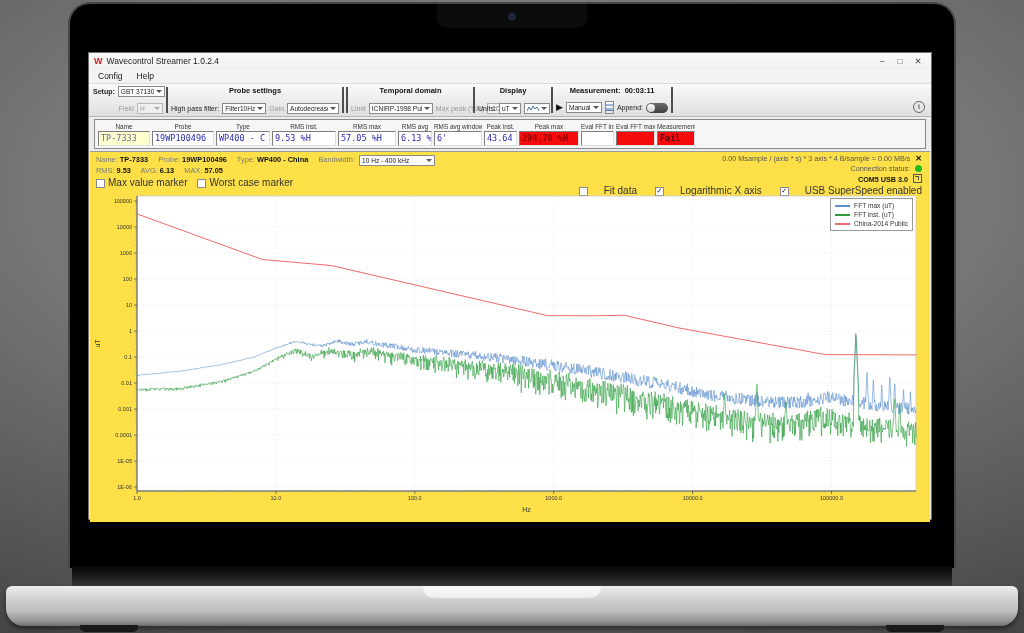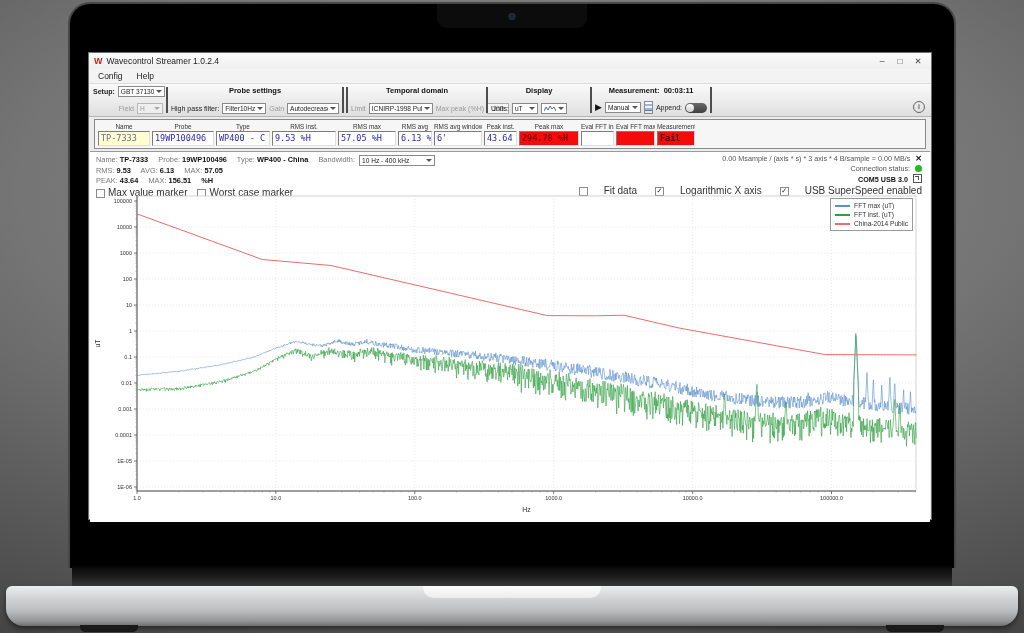--- a/index.html
+++ b/index.html
@@ -71,21 +71,21 @@
   .vcell{height:15px;line-height:13px;margin-right:2px;border:1px solid;border-color:#7d7d7d #dedede #dedede #7d7d7d;
     background:#fff;font-family:"DejaVu Sans Mono","Liberation Mono",monospace;font-size:8.5px;color:#2a2aad;
     padding:0 2px;box-sizing:border-box;overflow:hidden;white-space:nowrap;}
   .c0{width:52px}.c1{width:62px}.c2{width:54px}.c3{width:64px}.c4{width:58px}.c5{width:34px}
   .c6{width:48px}.c7{width:33px}.c8{width:60px}.c9{width:33px}.c10{width:39px}.c11{width:38px}
   .vcell.name{background:#ffffcf;color:#6b6b8e;}
   .vcell.red{background:#f40b0b;color:#8f0000;font-weight:bold;}
   .vcell.fail{background:#f40b0b;color:#4d0808;font-weight:bold;}
   .cfill{flex:1;margin-right:0;}
   
-  .panel{position:relative;margin:0 1px;height:370px;background:#ffffff;border-top:1px solid #9a9a9a;}
+  .panel{position:relative;margin:0 1px;height:370px;background:#fde047;border-top:1px solid #9a9a9a;}
   .infoleft{position:absolute;left:6px;top:3px;font-size:7.4px;color:#777;line-height:10px;white-space:nowrap;}
   .iv{color:#111;font-weight:bold;margin-right:8px;}
   .bw{display:inline-flex;vertical-align:middle;width:76px;margin-left:2px;}
   .cbline{display:flex;align-items:center;gap:3px;margin-top:2px;}
   .cb{width:7px;height:7px;border:1px solid #8a8a8a;background:#fff;display:inline-block;font-size:7px;line-height:6px;
     text-align:center;color:#222;flex:none;}
   .cblbl{font-size:10px;color:#333;margin-right:7px;}
   .inforight{position:absolute;right:8px;top:2px;text-align:right;font-size:7.2px;color:#555;line-height:10px;}
   .inforight .strong{font-weight:bold;color:#111;}
   .xclose{font-weight:bold;color:#111;font-size:8px;margin-left:3px;}
@@ -164,35 +164,35 @@
         <div class="sel" style="width:52px">
           <span class="tx">Autodecrease</span>
             <span class="arr"></span>
         </div>
       </div>
     </div>
     <div class="tsep"></div>
 
     <div class="tsep"></div>
 
-    <div class="tgroup" style="width:136px">
+    <div class="tgroup" style="width:123px">
       <div class="ghead">Temporal domain</div>
       <div class="grow">
         <span class="lbl dis">Limit</span>
         <div class="sel" style="width:64px">
           <span class="tx">ICNIRP-1998 Public I</span>
             <span class="arr"></span>
         </div>
         <span class="lbl dis">Max peak (%H)</span>
         <input class="numbox" value="100" style="">
       </div>
     </div>
     <div class="tsep"></div>
 
-    <div class="tgroup" style="width:100px">
+    <div class="tgroup" style="width:74px">
       <div class="ghead">Display</div>
       <div class="grow">
         <span class="lbl">Units:</span>
         <div class="sel" style="width:26px">
           <span class="tx">uT</span>
             <span class="arr"></span>
         </div>
         <div class="sel" style="width:26px">
           <svg width="12" height="7" viewBox="0 0 12 7">
             <polyline points="0,6 2,2 4,5 6,1 8,4 10,2 12,6" fill="none" stroke="#4a6d9c" stroke-width="1"></polyline>
@@ -276,27 +276,20 @@
             <span class="arr"></span>
         </span>
       </div>
       <div>
         <span>RMS:</span>
         <span class="iv">9.53</span>
         <span>AVG:</span>
         <span class="iv">6.13</span>
         <span>MAX:</span>
         <span class="iv">57.05</span>
-      </div>
-      <div>
-        <span>PEAK:</span>
-        <span class="iv">43.64</span>
-        <span>MAX:</span>
-        <span class="iv">156.51</span>
-        <span class="iv">%H</span>
       </div>
       <div class="cbline">
         <span class="cb"></span>
         <span class="cblbl">Max value marker</span>
         <span class="cb"></span>
         <span class="cblbl">Worst case marker</span>
       </div>
     </div>
 
     <div class="inforight">

